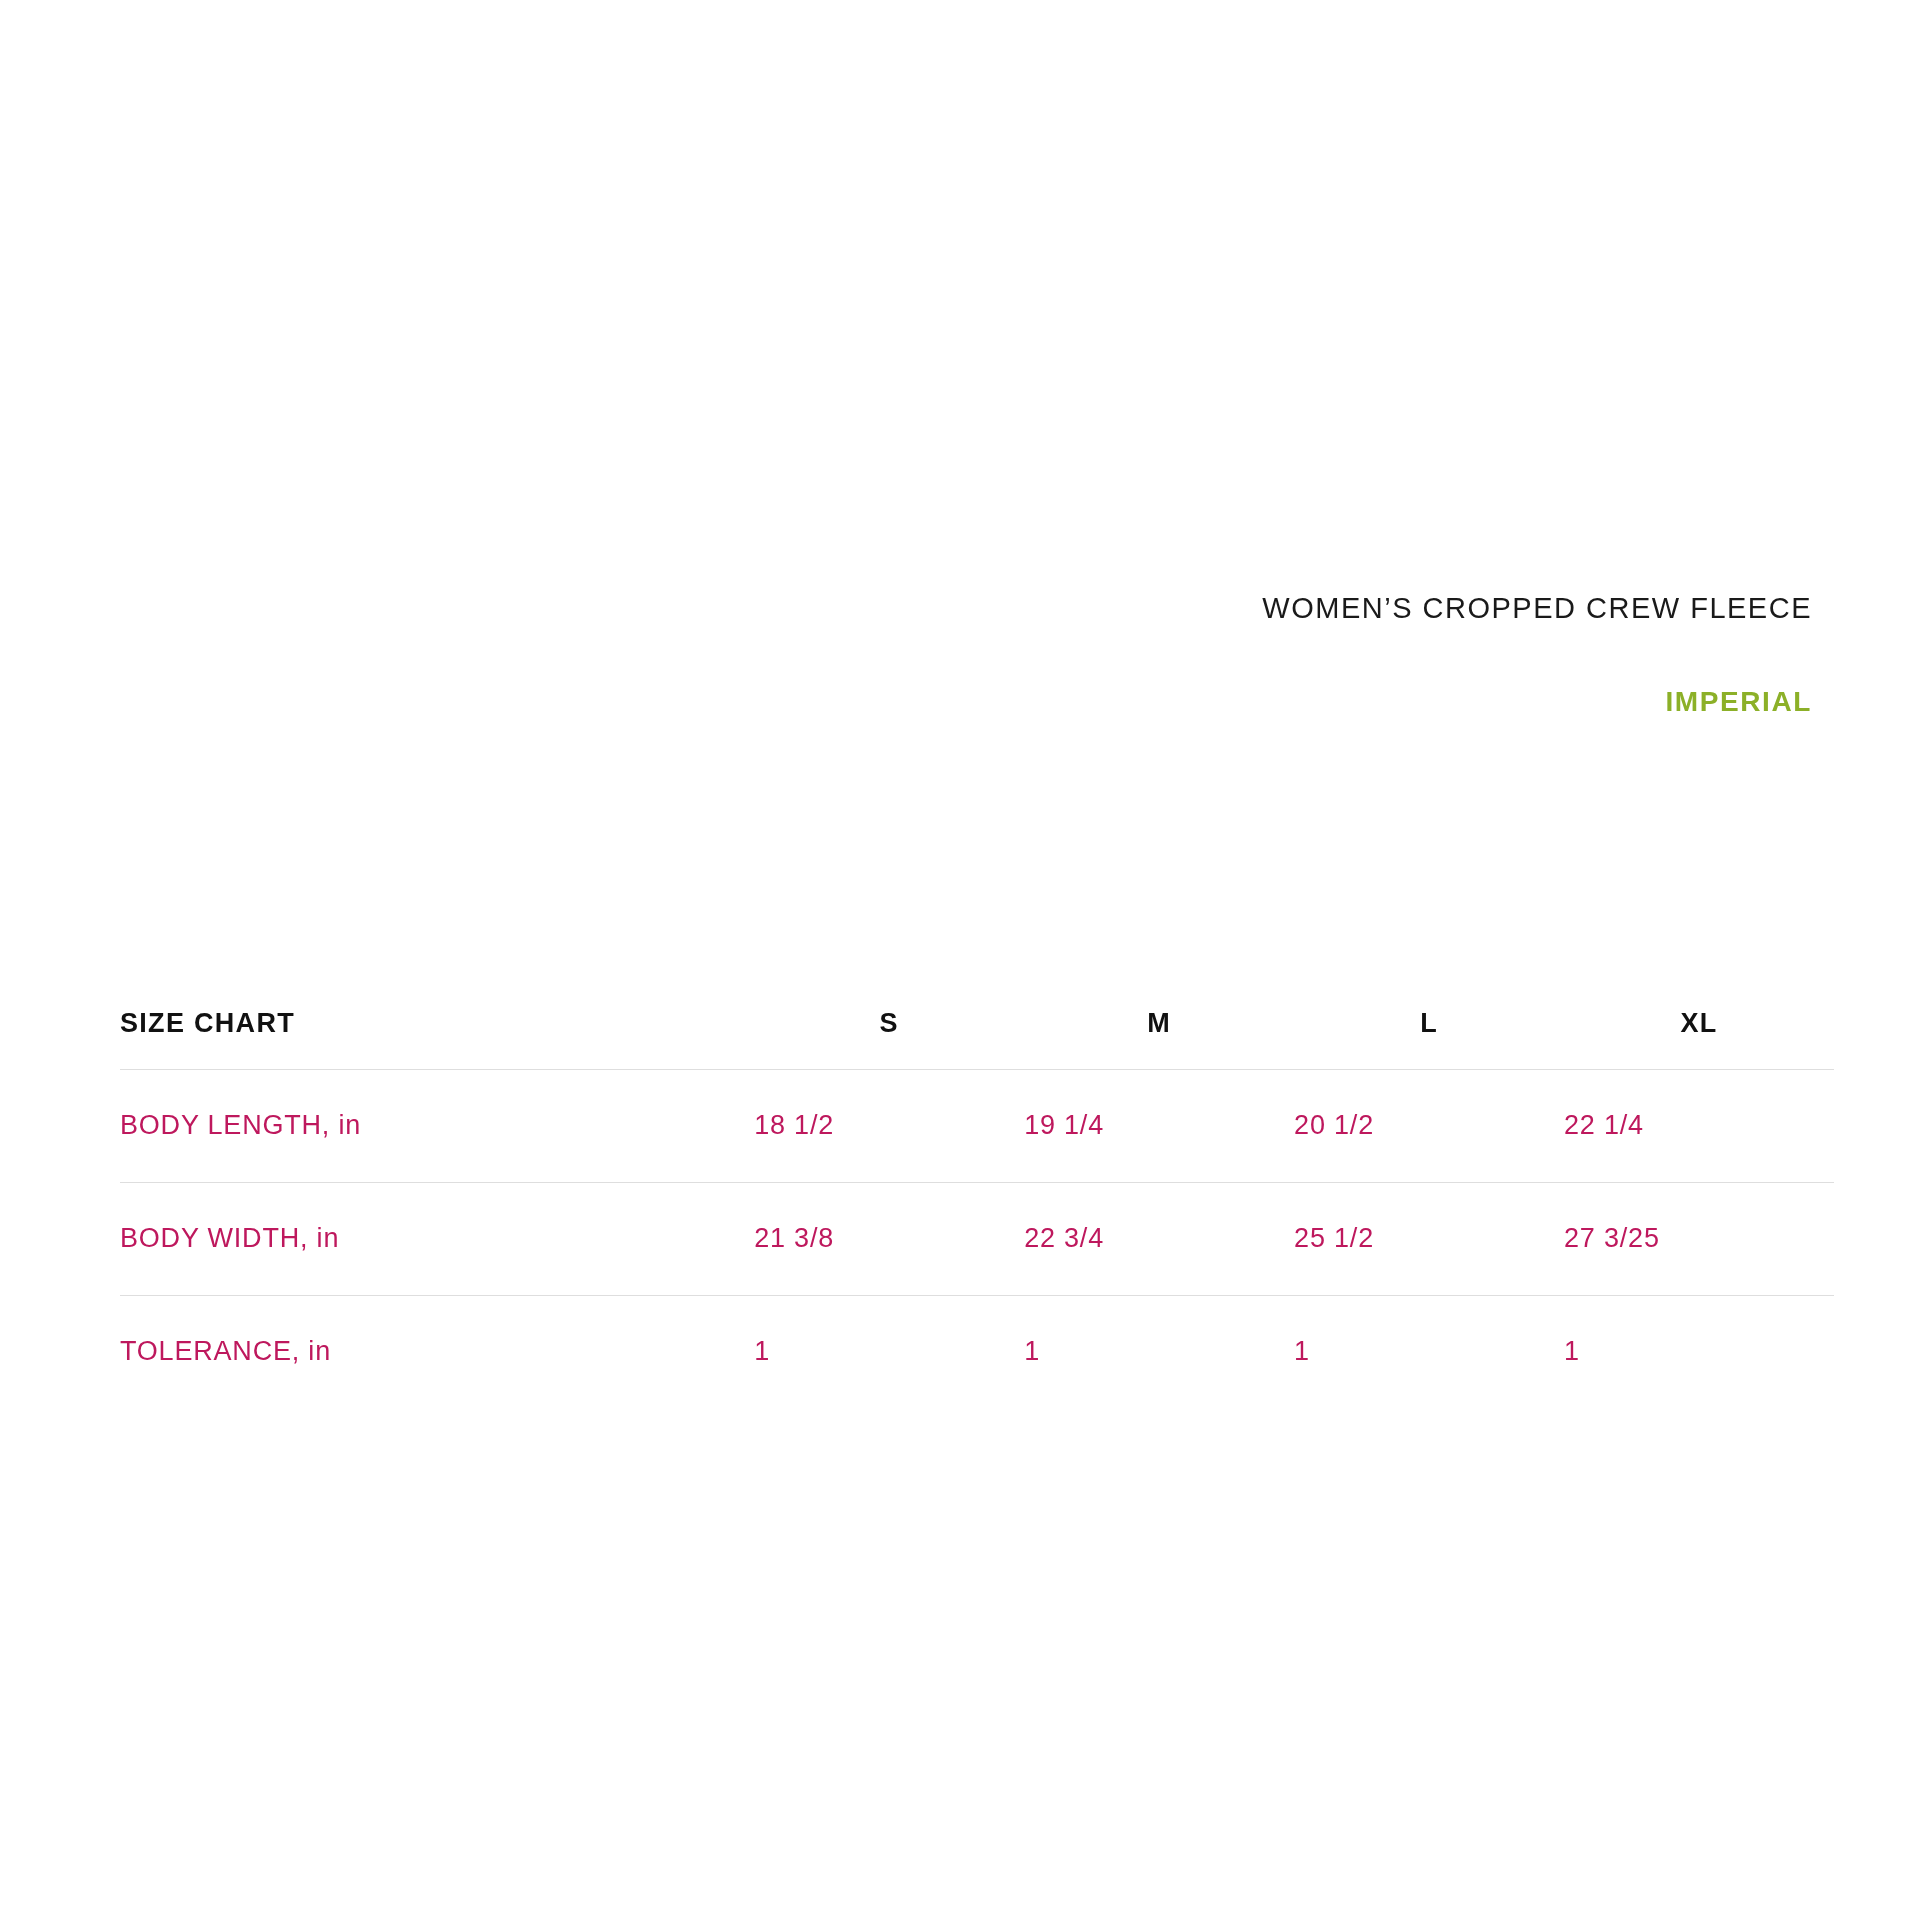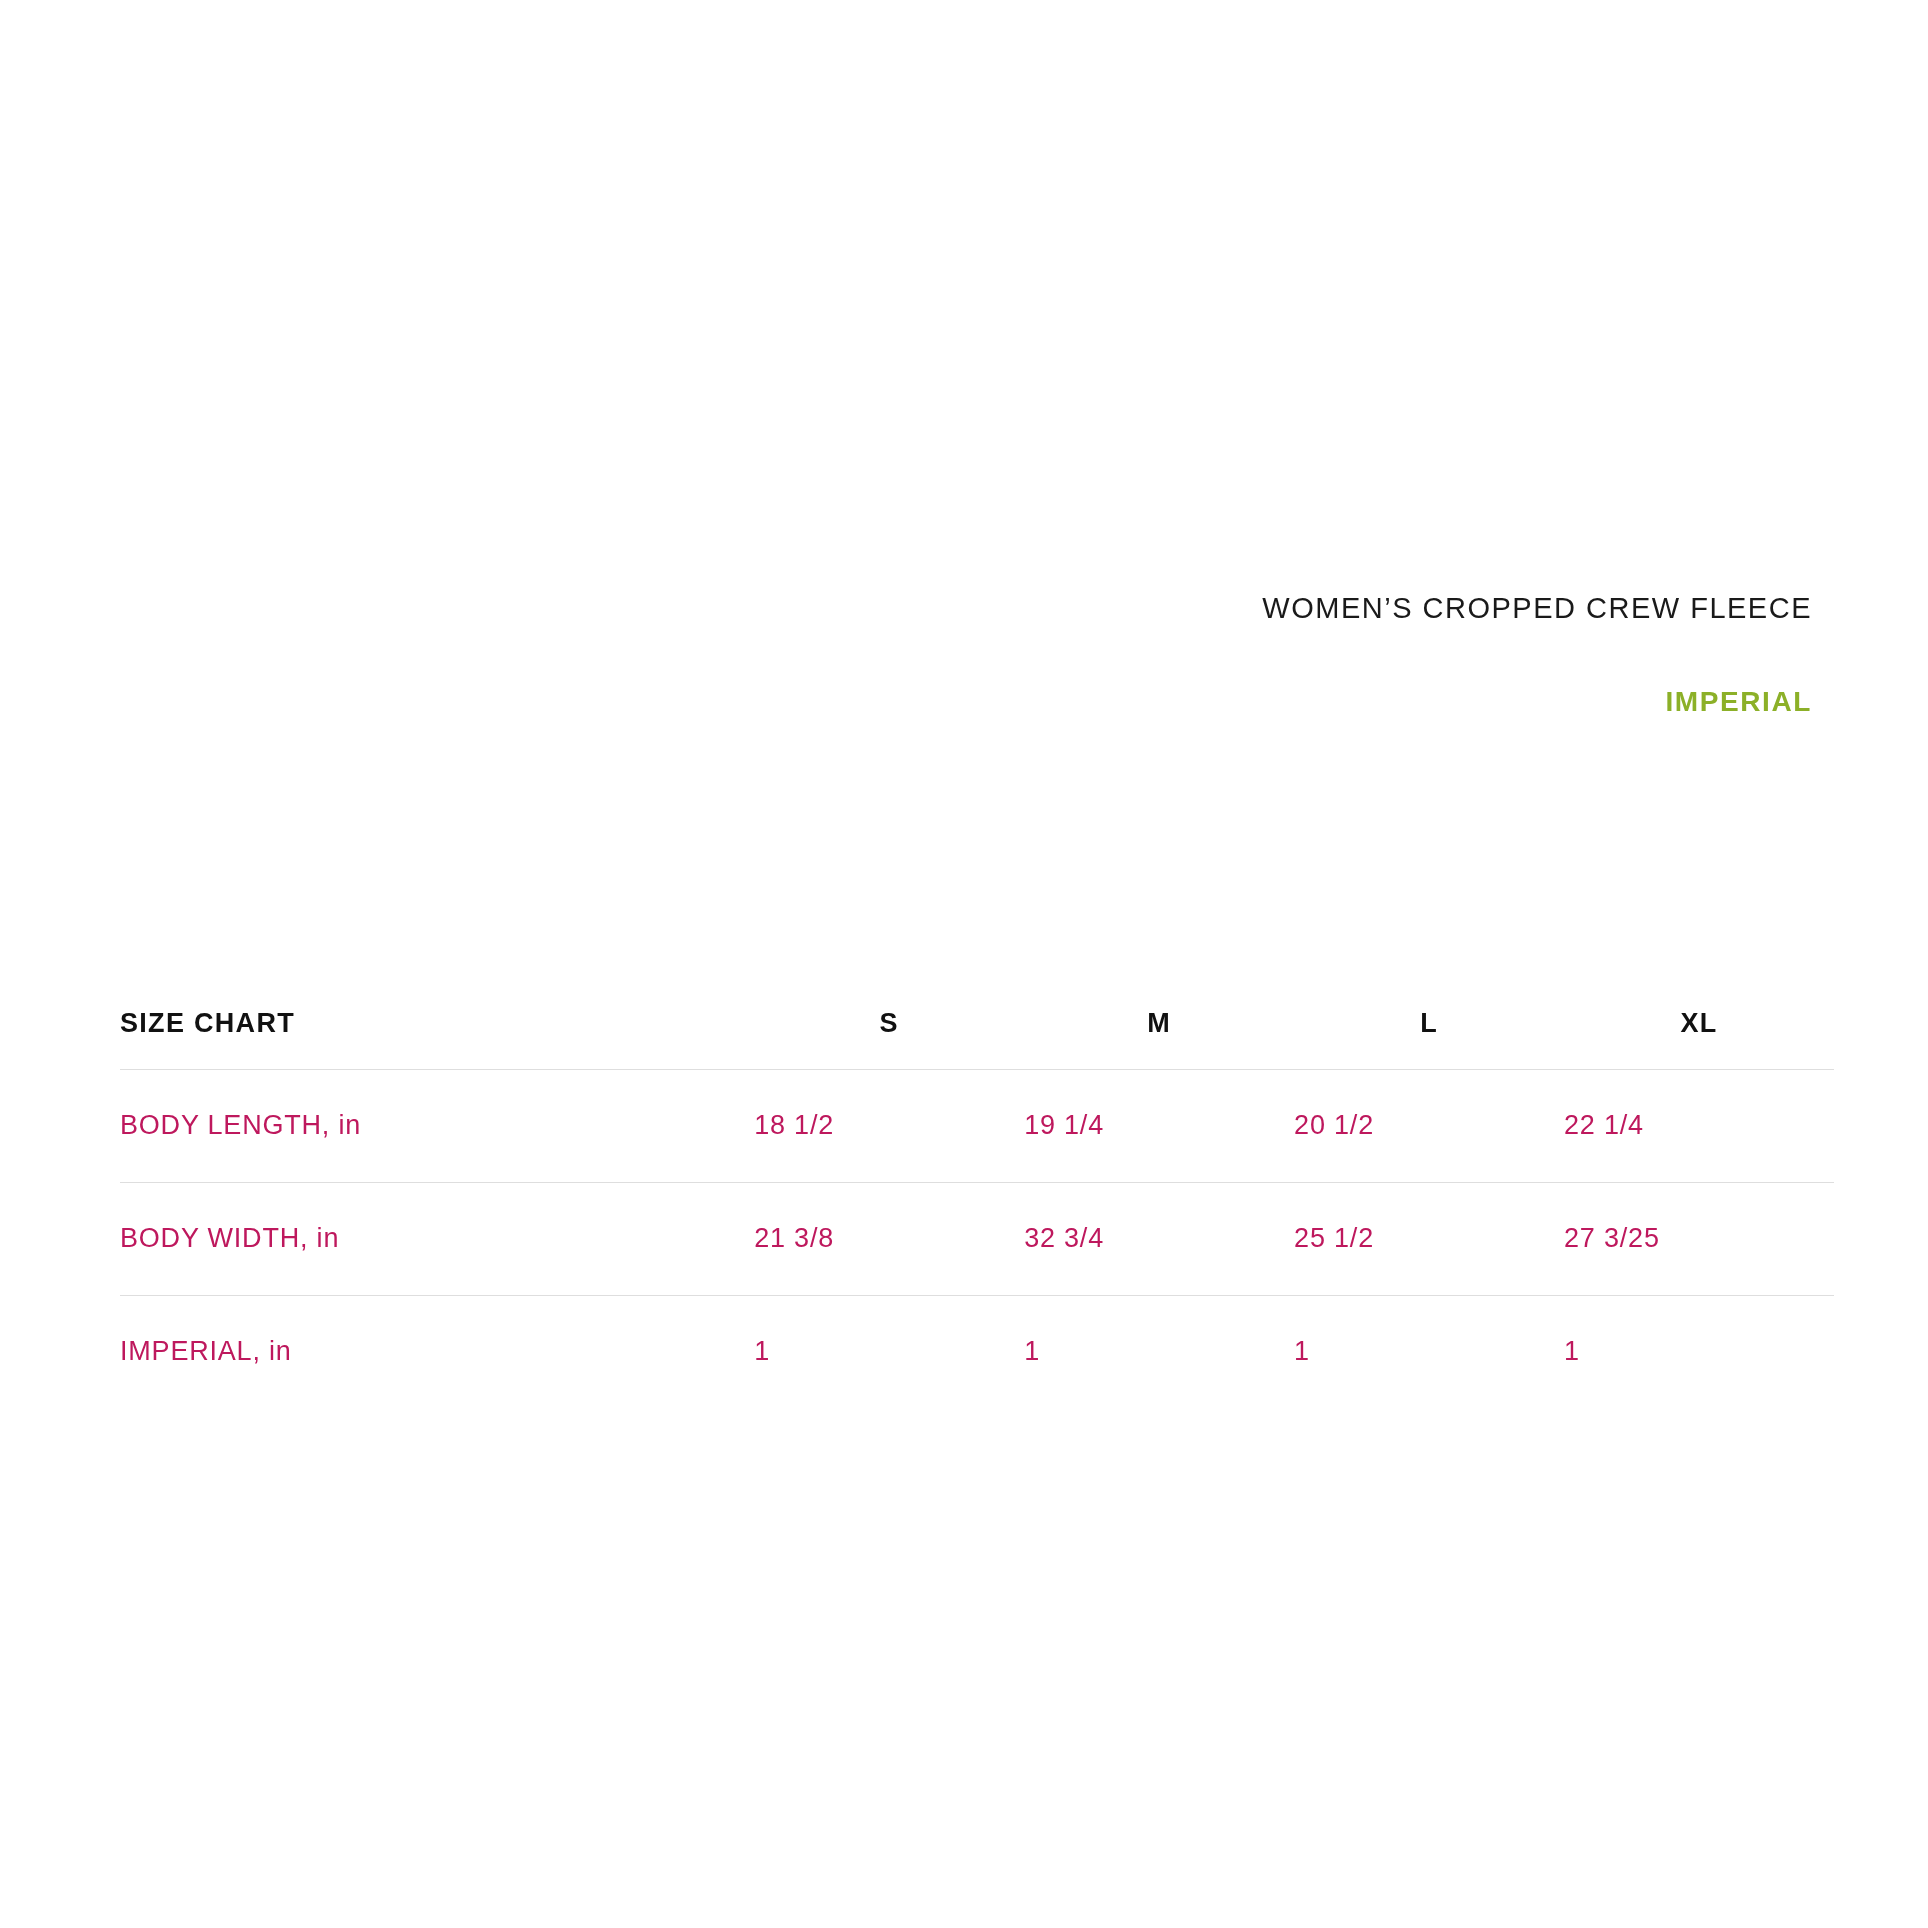--- a/index.html
+++ b/index.html
@@ -130,26 +130,26 @@
         <tr>
           <td class="row-label">BODY LENGTH, in</td>
           <td class="value">18 1/2</td>
           <td class="value">19 1/4</td>
           <td class="value">20 1/2</td>
           <td class="value">22 1/4</td>
         </tr>
         <tr>
           <td class="row-label">BODY WIDTH, in</td>
           <td class="value">21 3/8</td>
-          <td class="value">32 3/4</td>
+          <td class="value">22 3/4</td>
           <td class="value">25 1/2</td>
           <td class="value">27 3/25</td>
         </tr>
         <tr>
-          <td class="row-label">IMPERIAL, in</td>
+          <td class="row-label">TOLERANCE, in</td>
           <td class="value">1</td>
           <td class="value">1</td>
           <td class="value">1</td>
           <td class="value">1</td>
         </tr>
       </tbody>
     </table>
   </div>
 
 </div>

